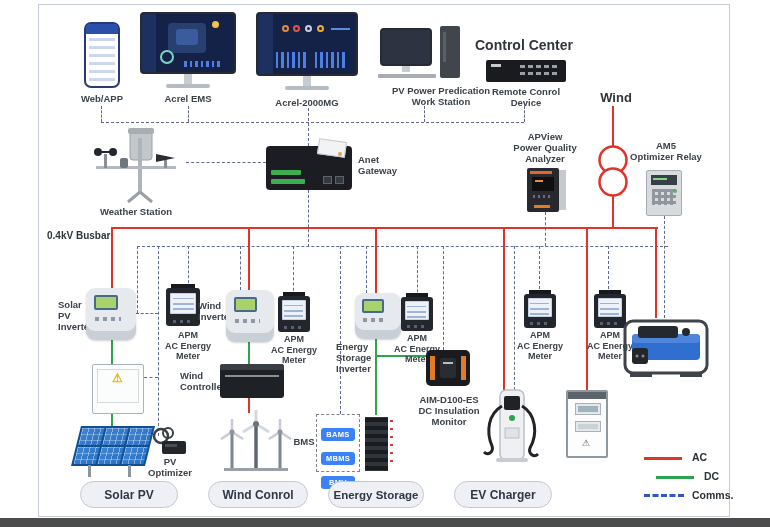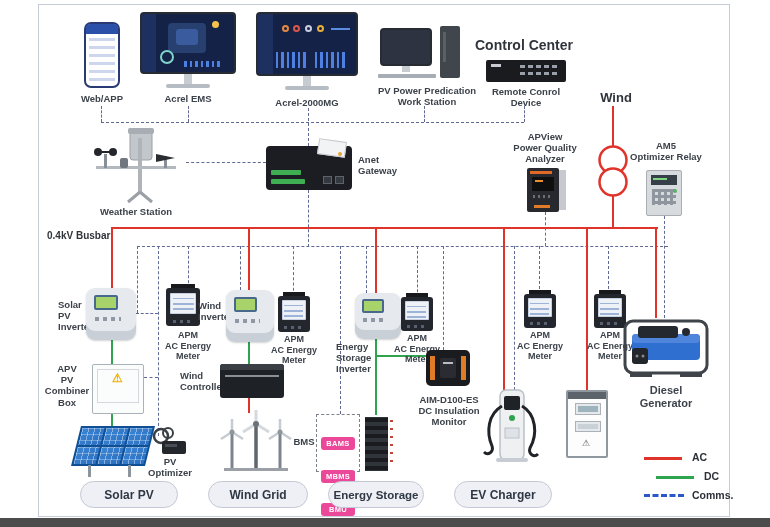--- a/index.html
+++ b/index.html
@@ -72,21 +72,21 @@
   .warn{position:absolute;color:#eeb200;font-size:12px;font-weight:700}
   .ctrl{position:absolute;background:#1e2126;border-radius:3px}
   .ctrl-top{position:absolute;left:0;right:0;top:0;height:6px;background:#3a3f46;border-radius:3px 3px 0 0}
   .ctrl-line{position:absolute;left:8%;top:11px;width:84%;height:2px;background:#8b9097}
   .battery{position:absolute;background:#191b1f;border-radius:3px;
            background-image:repeating-linear-gradient(180deg,#30343b 0 4px,transparent 4px 8px);
            background-clip:content-box;padding:3px 8px 3px 3px;box-sizing:border-box}
   .battery:after{content:"";position:absolute;right:3px;top:6px;bottom:6px;width:3px;
                  background:repeating-linear-gradient(180deg,#c04438 0 2px,transparent 2px 8px)}
   .bmsbox{position:absolute;border:1.5px dashed #7a828c;box-sizing:border-box;padding-top:2px}
-  .bms-pill{height:13px;margin:20px 4px;background:#ec4899;border-radius:3px;color:#fff;
+  .bms-pill{height:13px;margin:11px 4px;background:#3b82f6;border-radius:3px;color:#fff;
             font-size:7.5px;font-weight:700;line-height:13px;text-align:center;letter-spacing:.3px}
   .aim{position:absolute;background:#1a1b1e;border-radius:5px}
   .aim-bar{position:absolute;top:6px;width:5px;height:24px;background:#e07b28}
   .aim-mid{position:absolute;left:50%;top:8px;width:16px;height:20px;margin-left:-8px;background:#2a2c31;border-radius:2px}
   .aim-mid:after{content:"";position:absolute;left:3px;top:4px;width:10px;height:2px;background:#b9bec5}
   .apview{position:absolute;background:#27292e;border-radius:2px}
   .apv-side{position:absolute;right:-7px;top:2px;width:7px;height:92%;background:#c6c9cd}
   .apv-strip{position:absolute;left:3px;top:3px;width:70%;height:3px;background:#e06a25}
   .apv-scr{position:absolute;left:5px;top:9px;width:22px;height:14px;background:#0f0f10}
   .apv-scr:after{content:"";position:absolute;left:3px;top:3px;width:8px;height:2px;background:#e8902f}
@@ -205,21 +205,21 @@
   <div class="mon-neck" style="left:303px;top:76px;width:8px;height:10px"></div>
   <div class="mon-base" style="left:285px;top:86px;width:44px;height:4px"></div>
   <div class="lbl" style="left:256px;top:97px;width:102px">Acrel-2000MG</div>
 
   <div class="screen" style="left:380px;top:28px;width:52px;height:38px;background:#2d3340"></div>
   <div class="tower" style="left:440px;top:26px;width:20px;height:52px">
     <div class="tower-line"></div>
   </div>
   <div class="mon-neck" style="left:402px;top:66px;width:8px;height:6px"></div>
   <div class="kbd" style="left:378px;top:74px;width:58px;height:4px"></div>
-  <div class="lbl" style="left:374px;top:85px;width:106px">PV Power Predication
+  <div class="lbl" style="left:388px;top:85px;width:106px">PV Power Predication
 Work Station</div>
 
   <div class="lbl big" style="left:468px;top:37px;width:112px">Control Center</div>
   <div class="rack" style="left:486px;top:60px;width:80px;height:22px">
     <div class="rack-logo"></div>
     <div class="rack-stripe" style="right:6px;top:5px;width:40px"></div>
     <div class="rack-stripe" style="right:6px;top:12px;width:40px"></div>
   </div>
   <div class="lbl" style="left:484px;top:86px;width:84px">Remote Conrol
 Device</div>
@@ -286,23 +286,20 @@
     <div class="inv-btns"></div>
   </div>
   <div class="meter" style="left:166px;top:288px;width:34px;height:38px">
     <div class="meter-screen"></div>
     <div class="meter-btns"></div>
   </div>
   <div class="lbl" style="left:152px;top:330px;width:72px;font-size:9px">APM
 AC Energy
 Meter</div>
 
-  <div class="lbl" style="left:42px;top:363px;width:50px">APV
-PV Combiner
-Box</div>
   <div class="combiner" style="left:92px;top:364px;width:52px;height:50px">
     <div class="combiner-inner"></div>
     <div class="warn" style="left:19px;top:6px">⚠</div>
   </div>
   <div class="solar" style="left:76px;top:426px;width:74px;height:40px">
     <div></div>
       <div></div>
       <div></div>
     <div></div>
       <div></div>
@@ -431,35 +428,33 @@
     <rect x="10" y="16" width="68" height="26" rx="4" fill="#2f6fd0"></rect>
     <rect x="10" y="16" width="68" height="9" rx="4" fill="#4f86dc"></rect>
     <rect x="16" y="8" width="40" height="12" rx="3" fill="#24292f"></rect>
     <circle cx="64" cy="14" r="4" fill="#24292f"></circle>
     <rect x="10" y="30" width="16" height="16" rx="3" fill="#23272c"></rect>
     <circle cx="15" cy="38" r="1.5" fill="#888"></circle>
       <circle cx="21" cy="38" r="1.5" fill="#888"></circle>
     <rect x="8" y="56" width="22" height="3" fill="#3f444a"></rect>
       <rect x="58" y="56" width="22" height="3" fill="#3f444a"></rect>
   </svg>
-  <div class="lbl" style="left:618px;top:384px;width:96px;font-size:11px">Diesel
-Generator</div>
 
   <div class="legend-row" style="left:644px;top:453px;width:86px">
     <div class="legend-swatch ac"></div>
     <div class="legend-text">AC</div>
   </div>
   <div class="legend-row" style="left:656px;top:472px;width:86px">
     <div class="legend-swatch dc"></div>
     <div class="legend-text">DC</div>
   </div>
   <div class="legend-row" style="left:644px;top:491px;width:86px">
     <div class="legend-dash"></div>
     <div class="legend-text">Comms.</div>
   </div>
 
   <div class="pill" style="left:80px;width:98px">Solar PV</div>
-  <div class="pill" style="left:208px;width:100px">Wind Grid</div>
+  <div class="pill" style="left:208px;width:100px">Wind Conrol</div>
   <div class="pill" style="left:328px;width:96px;font-size:11.5px">Energy Storage</div>
   <div class="pill" style="left:454px;width:98px">EV Charger</div>
 
   <div class="bottombar"></div>
 </div>
 
 </body></html>

